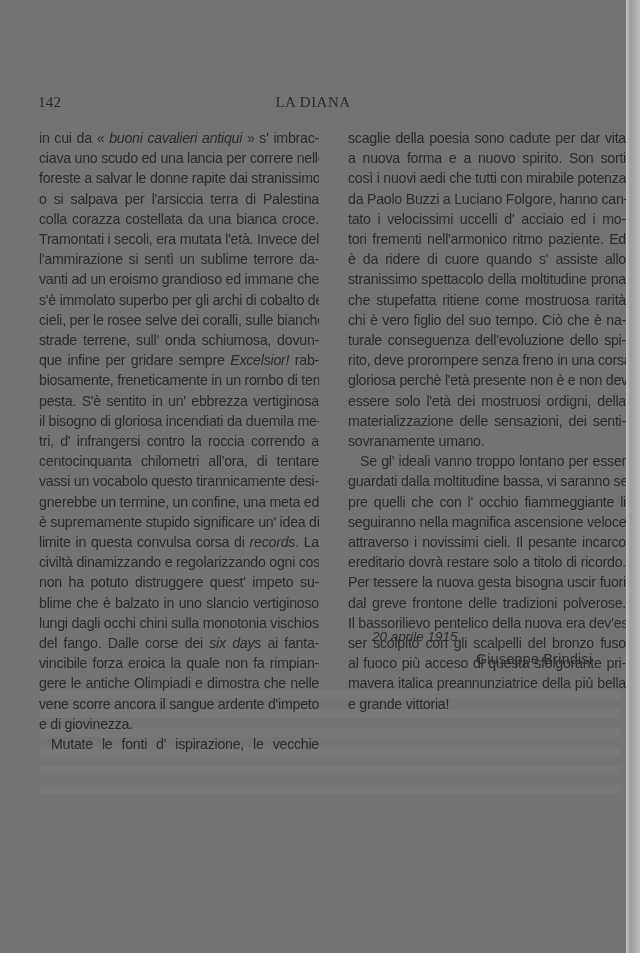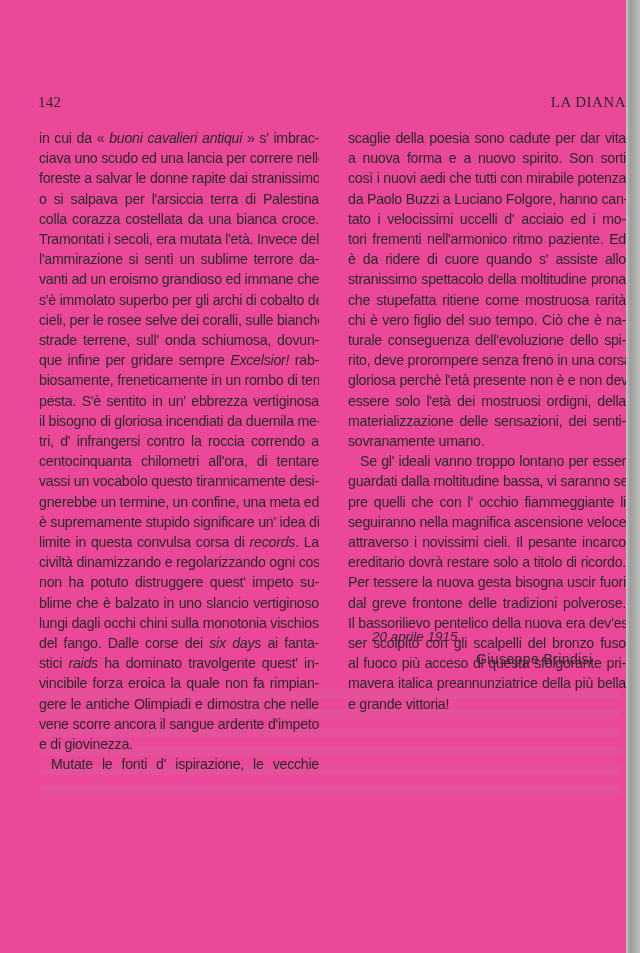--- a/index.html
+++ b/index.html
@@ -14,21 +14,21 @@
       overflow: hidden;
       font-family: "Liberation Serif", serif;
       color: #2a2a2a;
     }
     .page {
       position: absolute;
       left: 0;
       top: 0;
       width: 626px;
       height: 953px;
-      background: #ec4899;
+      background: #737373;
     }
     .edge-shadow {
       position: absolute;
       left: 626px;
       top: 0;
       width: 14px;
       height: 953px;
       background: linear-gradient(to right, #c8c8c6 0px, #9c9c9a 4px, #bdbdbb 14px);
     }
     
@@ -46,21 +46,21 @@
       left: 38px;
       top: 94px;
       font-size: 15px;
       letter-spacing: 0.2px;
     }
     .running-head {
       position: absolute;
       left: 0;
       width: 626px;
       top: 94px;
-      text-align: right;
+      text-align: center;
       font-size: 15px;
       letter-spacing: 0.5px;
     }
     .column {
       position: absolute;
       top: 128px;
       width: 280px;
       font-family: "Liberation Sans Narrow", "Liberation Sans", sans-serif;
       font-size: 14.2px;
       line-height: 20.2px;
@@ -124,21 +124,20 @@
       <span class="line">centocinquanta chilometri all'ora, di tentare</span>
       <span class="line">vassi un vocabolo questo tirannicamente desi-</span>
       <span class="line">gnerebbe un termine, un confine, una meta ed</span>
       <span class="line">è supremamente stupido significare un' idea di</span>
       <span class="line">limite in questa convulsa corsa di <em>records</em>. La</span>
       <span class="line">civiltà dinamizzando e regolarizzando ogni cosa</span>
       <span class="line">non ha potuto distruggere quest' impeto su-</span>
       <span class="line">blime che è balzato in uno slancio vertiginoso</span>
       <span class="line">lungi dagli occhi chini sulla monotonia vischiosa</span>
       <span class="line">del fango. Dalle corse dei <em>six days</em> ai fanta-</span>
-      <span class="line">stici <em>raids</em> ha dominato travolgente quest' in-</span>
       <span class="line">vincibile forza eroica la quale non fa rimpian-</span>
       <span class="line">gere le antiche Olimpiadi e dimostra che nelle</span>
       <span class="line">vene scorre ancora il sangue ardente d'impeto</span>
       <span class="line last">e di giovinezza.</span>
       <span class="line indent">Mutate le fonti d' ispirazione, le vecchie</span>
     </div>
   <div class="column col-right" id="col-right">
       <span class="line">scaglie della poesia sono cadute per dar vita</span>
       <span class="line">a nuova forma e a nuovo spirito. Son sorti</span>
       <span class="line">così i nuovi aedi che tutti con mirabile potenza</span>

